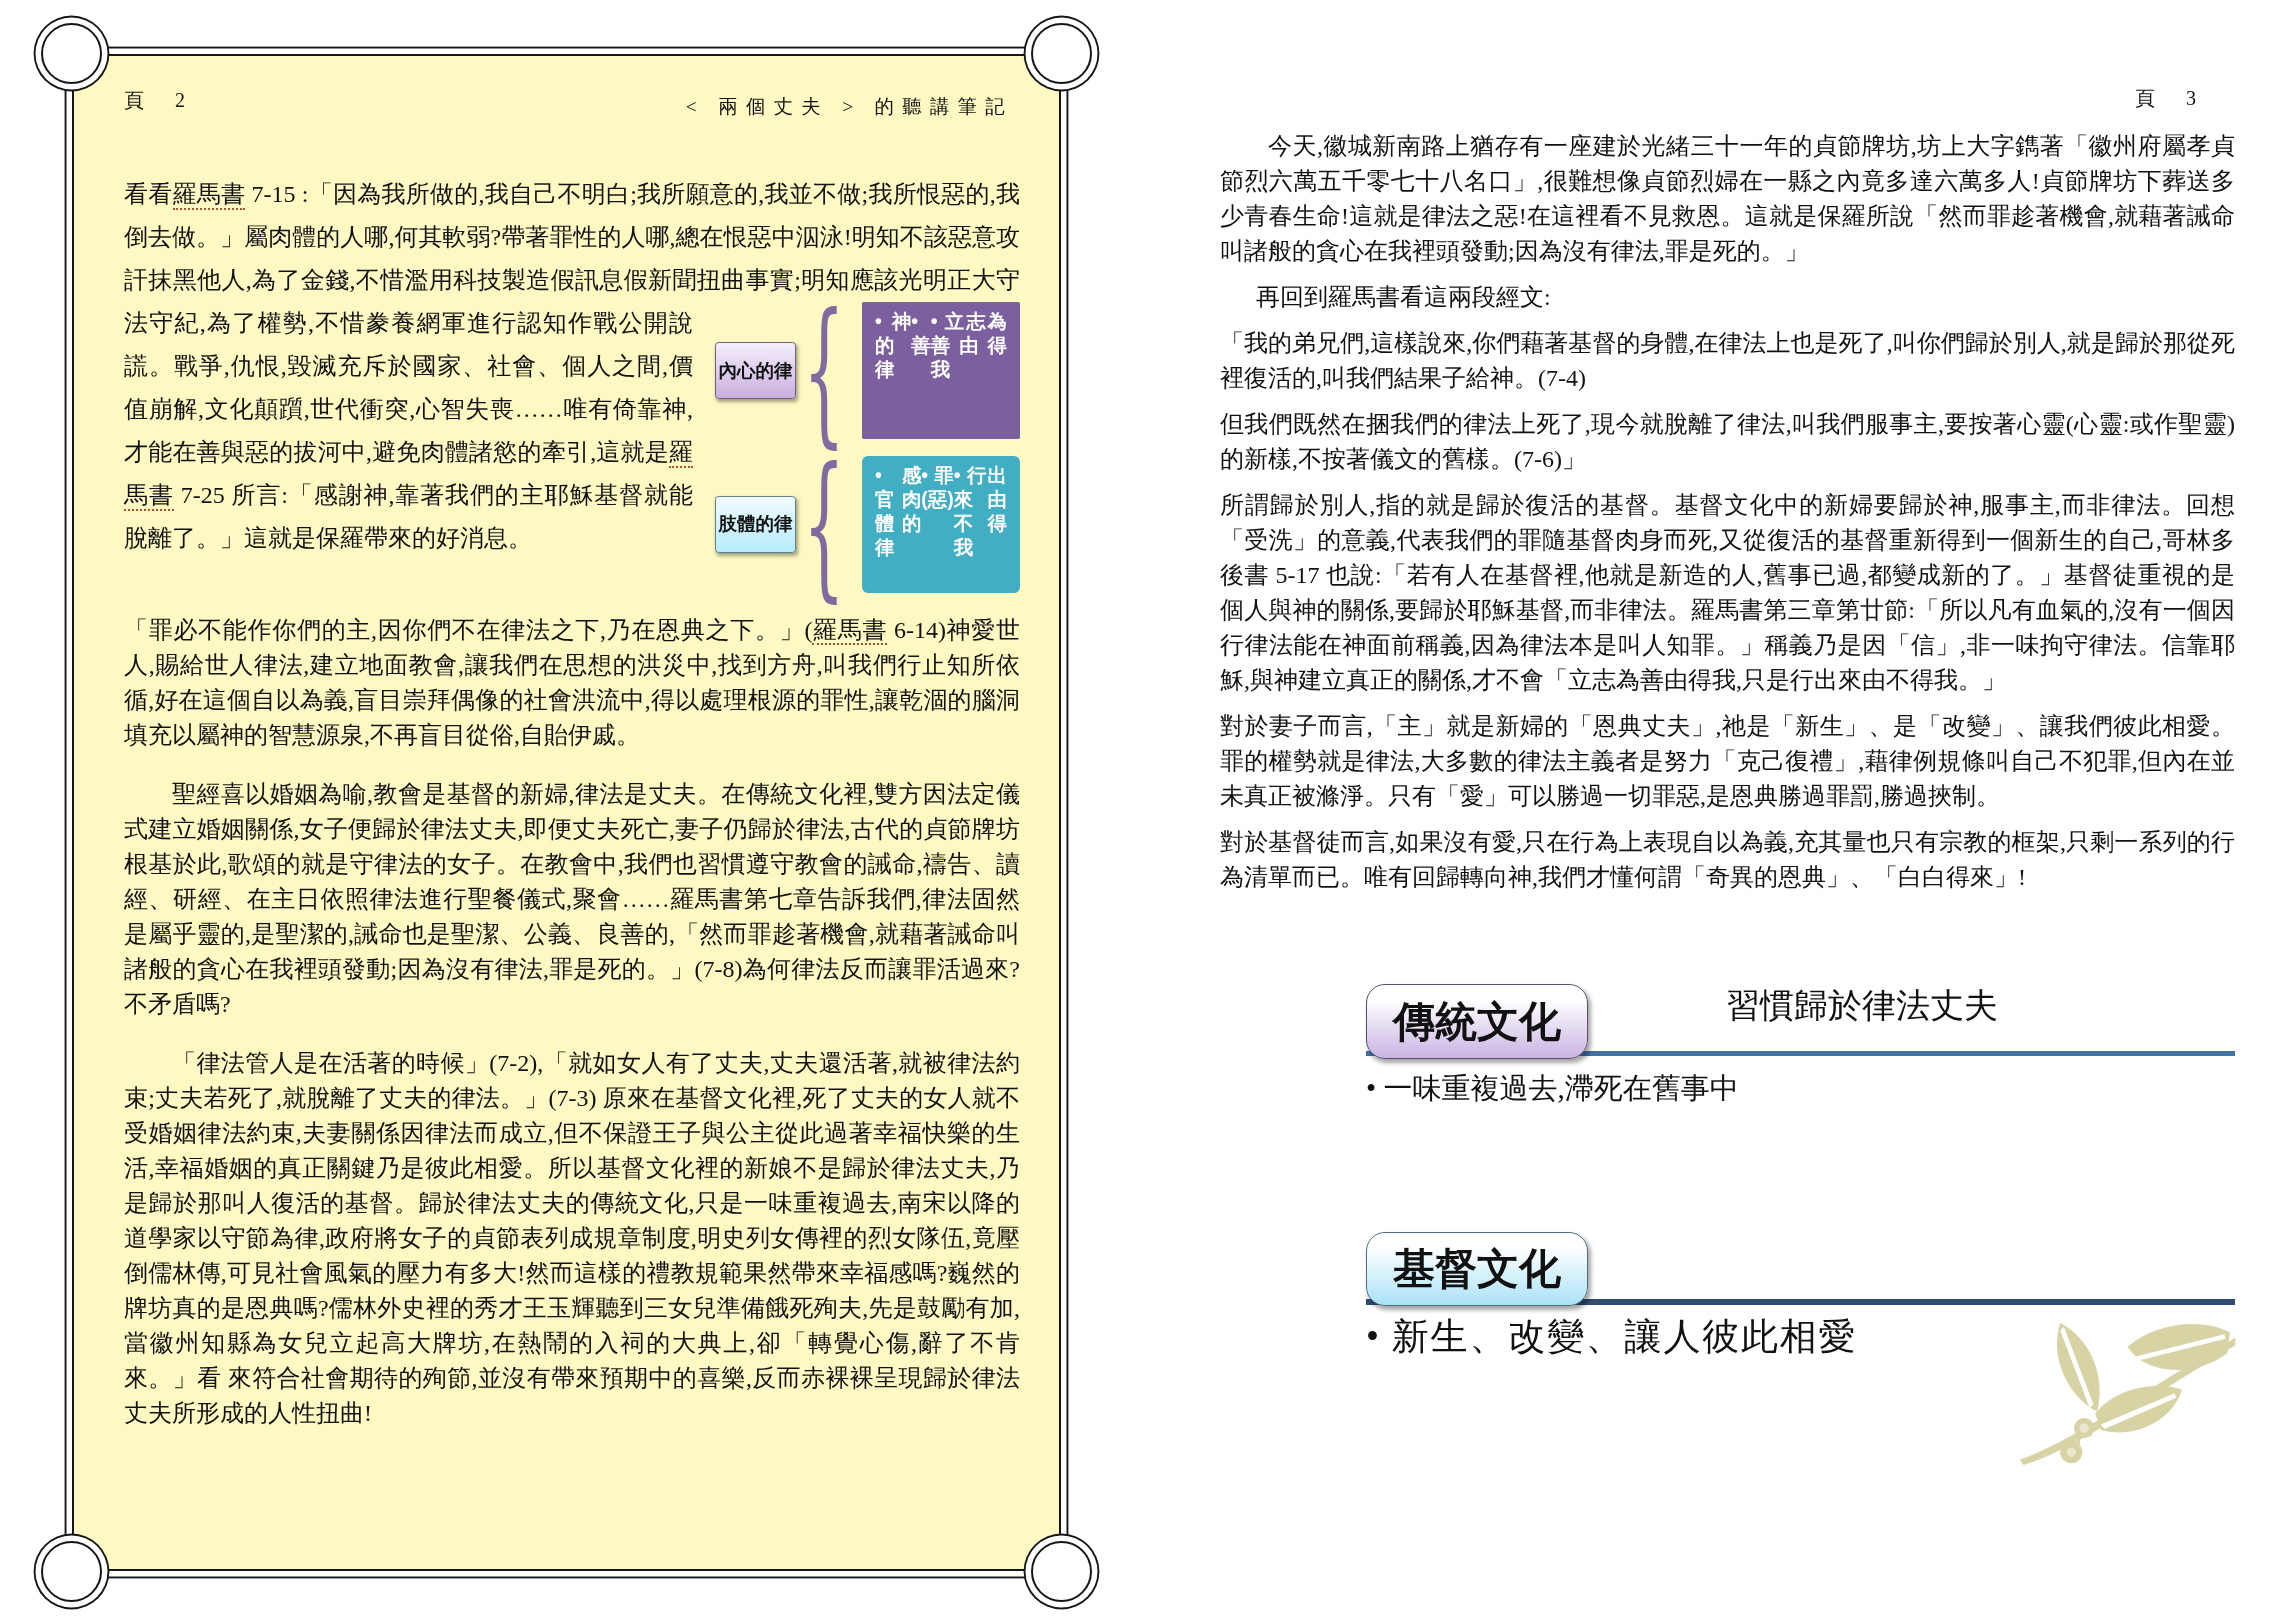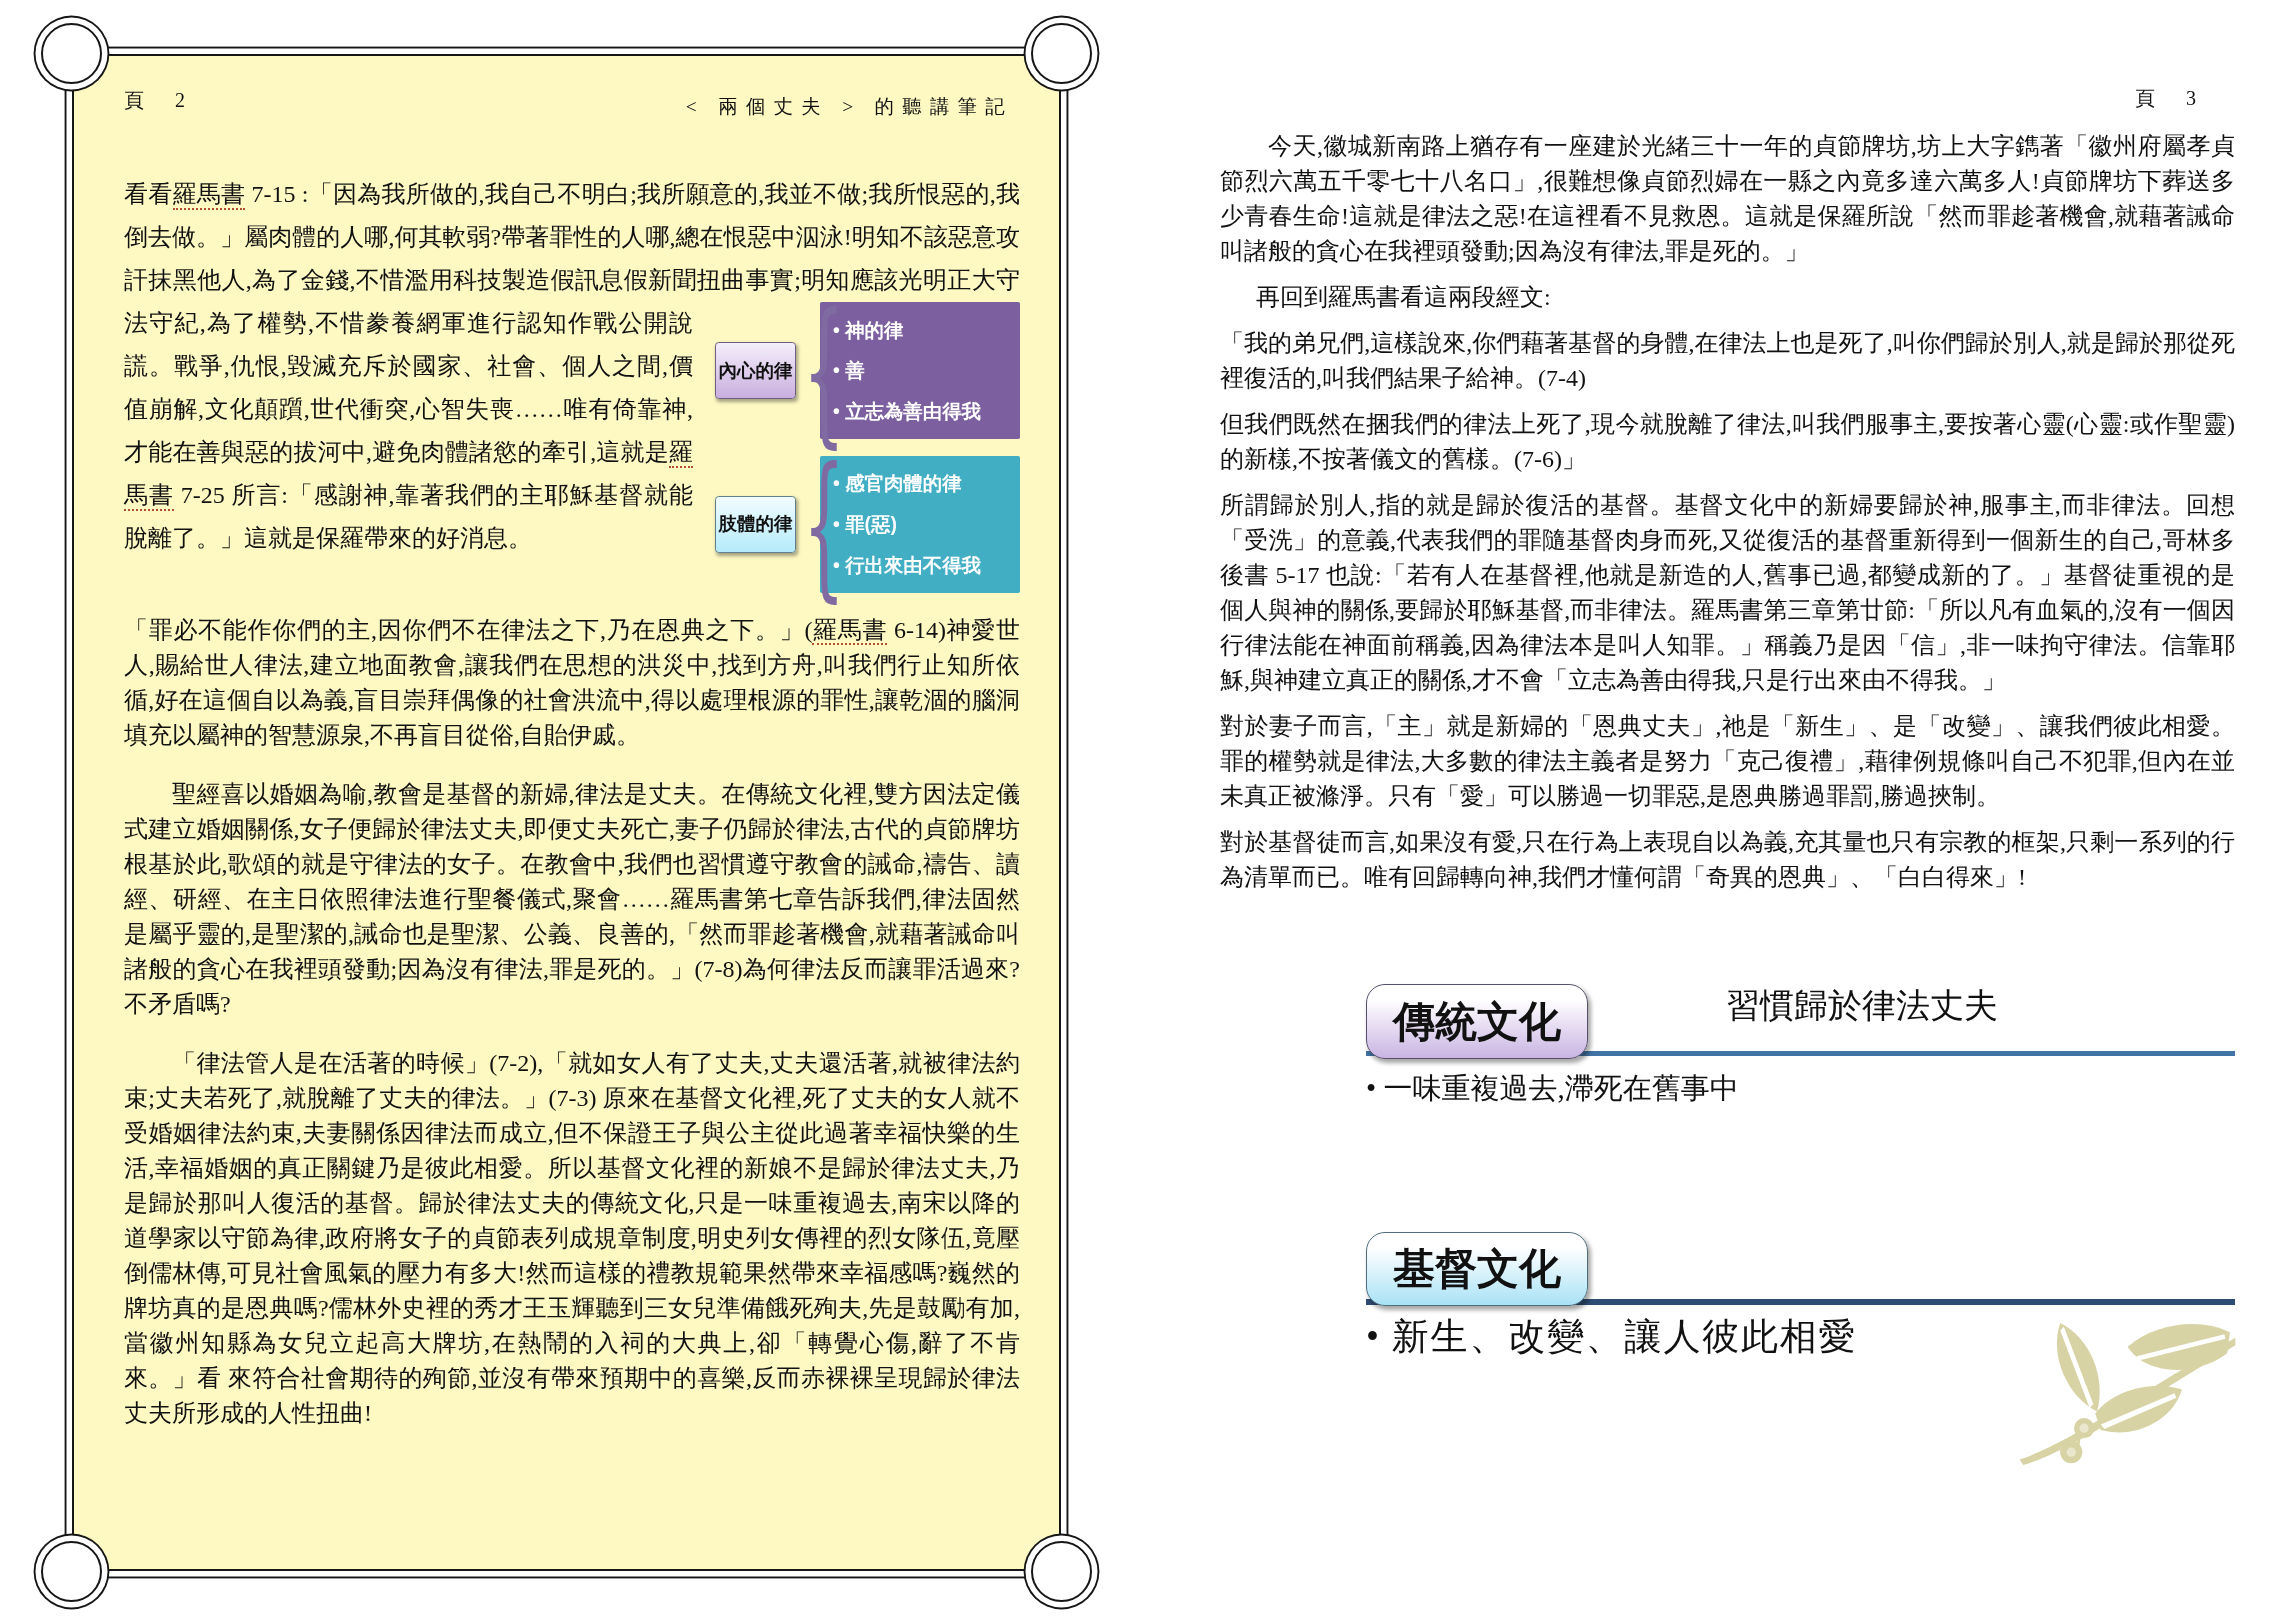--- a/index.html
+++ b/index.html
@@ -41,25 +41,25 @@
     box-shadow:1.8px 2.8px 3.7px rgba(0,0,0,.35);text-indent:0;line-height:22px;text-align:left;
   }
   .dg-label-purple{background:linear-gradient(#f4effb,#c9aede);border:1.8px solid #6f5f85;}
   .dg-label-teal{background:linear-gradient(#f2fcff,#b5ebfb);border:1.8px solid #5f7f8d;}
   .dg-brace{
     display:block;width:24px;color:#7f6ba1;font-size:157px;line-height:137px;
     transform:scale(.42,1.0);transform-origin:center;text-indent:0;
     font-family:"DejaVu Serif",serif;
   }
   .dg-box{
-    flex:1;height:137px;display:flex;flex-direction:column;justify-content:space-around;
-    padding:7.4px 13px;box-sizing:border-box;border-radius:1.8px;text-indent:0;
+    flex:1;height:137px;display:flex;flex-direction:row;justify-content:space-around;
+    padding:7.4px 13px;box-sizing:border-box;border-radius:1.8px;text-indent:0;margin-left:42px;
   }
   .dg-box-purple{background:#7b5f9e;}
-  .dg-box-teal{background:#42aec4;}
+  .dg-box-teal{background:#42aec4;border-radius:6px;}
   .dg-item{
     color:#ffffff;font-size:19.4px;line-height:24px;
     font-family:"Liberation Sans","DejaVu Sans",sans-serif;font-weight:bold;
   }
   .dg-item::before{content:"• ";}
   
   .right-page{position:absolute;left:1220px;top:81px;width:1015px;}
   .right-pg-label{position:absolute;right:26px;top:3.7px;font-size:20px;letter-spacing:13px;}
   .right-body{margin-top:48px;font-size:24px;line-height:35px;text-align:justify;}
   .rp{margin:0 0 11px 0;}

